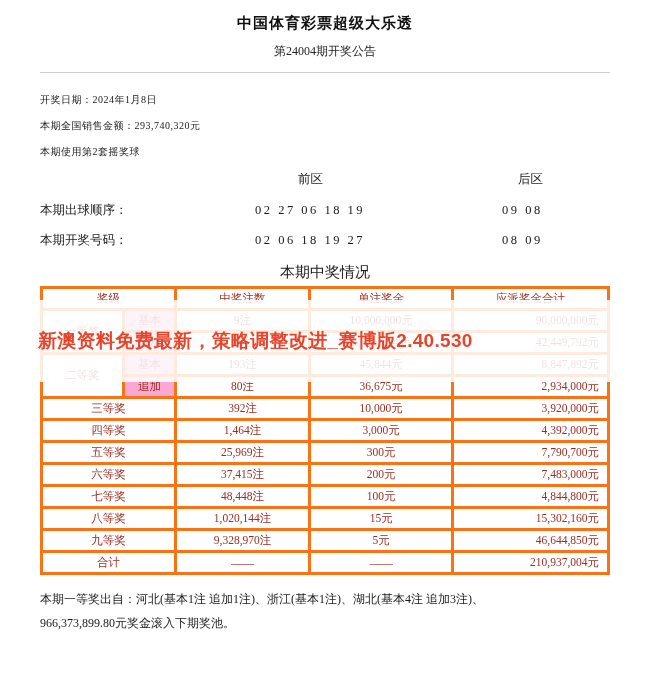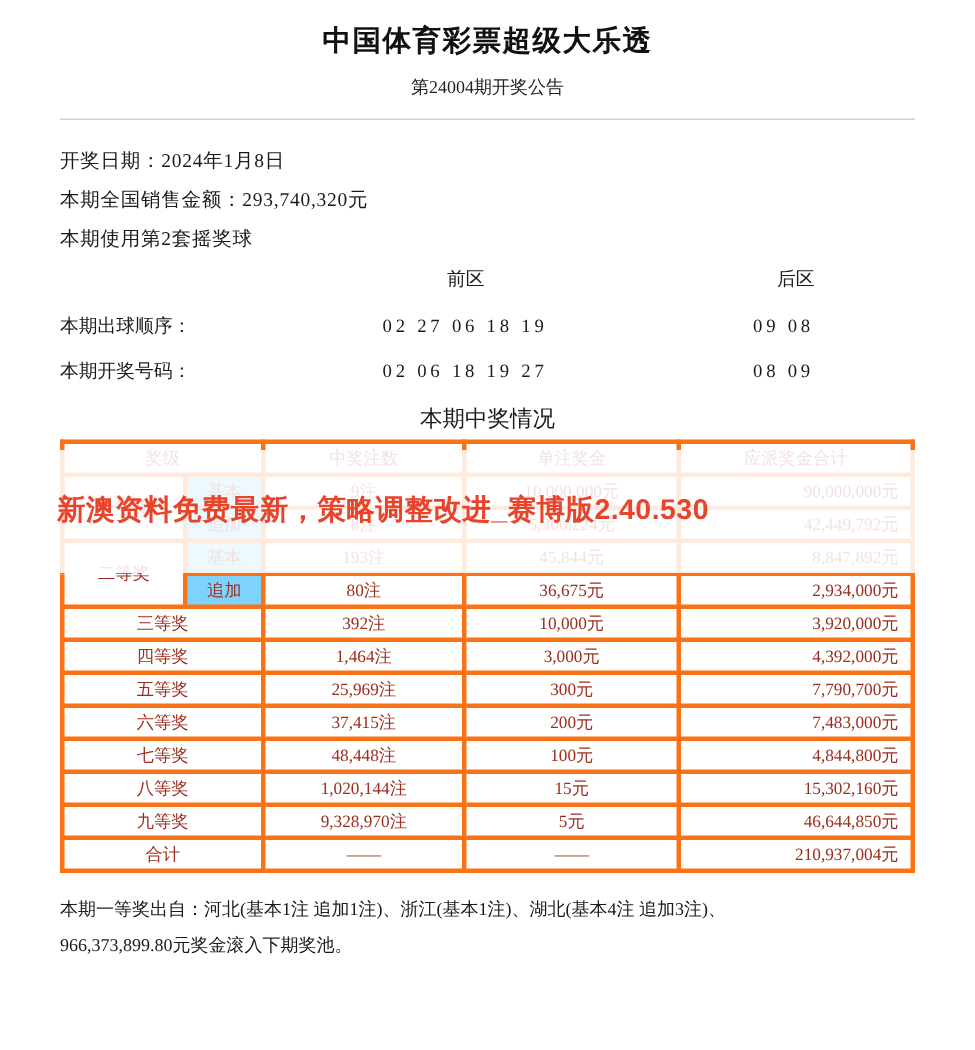--- a/index.html
+++ b/index.html
@@ -17,42 +17,42 @@
   }
   .page {
     position: relative;
     width: 650px;
     height: 700px;
     padding: 0;
     box-sizing: border-box;
   }
   .title {
     text-align: center;
-    font-size: 19px;
+    font-size: 15px;
     font-weight: 700;
     letter-spacing: 1px;
     padding-top: 14px;
     color: #111;
   }
   .subtitle {
     text-align: center;
     font-size: 12px;
     padding-top: 10px;
     color: #222;
   }
   .rule {
     margin: 12px 40px 0 40px;
     border-bottom: 1px solid #cfcfcf;
   }
   .meta {
     margin: 0 40px;
     padding-top: 14px;
   }
   .meta-line {
-    font-size: 13px;
+    font-size: 10px;
     line-height: 26px;
     letter-spacing: .5px;
   }
   .zone-head {
     margin: 6px 40px 0 40px;
     position: relative;
     height: 24px;
     font-size: 12.5px;
   }
   .zone-front {
@@ -123,21 +123,21 @@
     width: 160px;
     text-align: center;
   }
   table.prize td.total {
     width: 170px;
     text-align: right;
     padding-right: 8px;
   }
   td.sub {
     width: 48px;
-    background: #7dd3fc;
+    background: #f9a8d4;
   }
   .notes {
     margin: 12px 40px 0 40px;
     font-size: 12px;
     line-height: 24px;
   }
   .watermark {
     position: absolute;
     left: 0;
     top: 300px;

